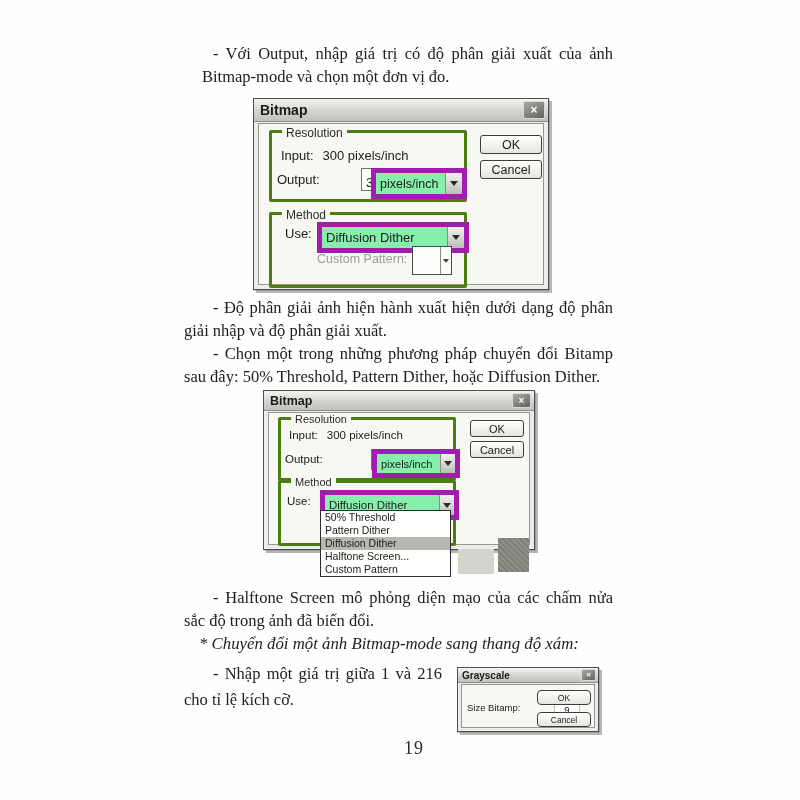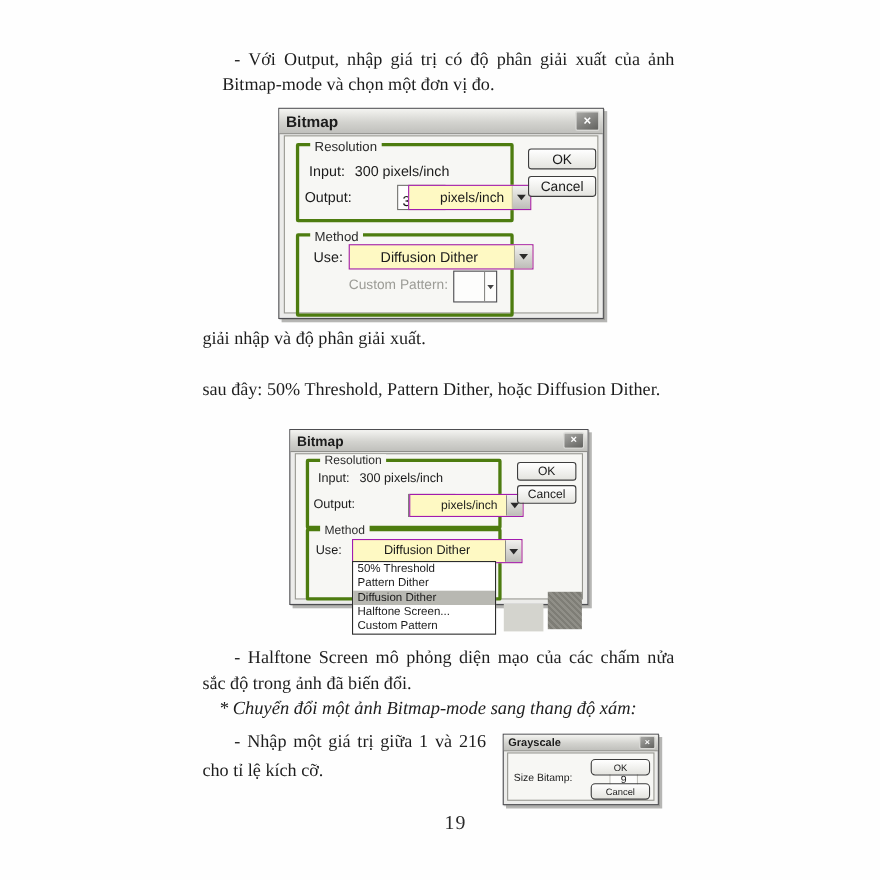--- a/index.html
+++ b/index.html
@@ -35,22 +35,22 @@
         font-weight:bold;line-height:1;}
   .panel{position:absolute;border:1px solid #96968f;background:#f7f7f4;}
   .group{position:absolute;border:3px solid #4d7c0f;border-radius:2px;}
   .legend{position:absolute;top:-7px;left:10px;padding:0 4px;background:#f7f7f4;color:#2c2c2c;}
   .lbl{position:absolute;white-space:nowrap;}
   .lbl.dis{color:#9c9c96;}
   .inline-val{margin-left:9px;}
   .field{position:absolute;background:#fff;border:1px solid #72726e;
          display:flex;align-items:flex-end;padding-left:4px;margin-left:39px;}
   .caret{display:inline-block;width:3px;height:13px;background:#151515;margin-left:1px;}
-  .combo{position:absolute;background:#fef9c3;border:1px solid #a21caf;
-         display:flex;align-items:center;padding-left:24px;}
+  .combo{position:absolute;background:#86efac;border:5px solid #a21caf;
+         display:flex;align-items:center;}
   .combo-txt{padding-left:4px;flex:1;white-space:nowrap;overflow:hidden;}
   .arrowbtn{width:16px;align-self:stretch;border-left:1px solid #8b8b86;border-radius:1px;
             background:linear-gradient(180deg,#f1f1ee,#bdbdb8);
             display:flex;align-items:center;justify-content:center;}
   .tri{width:0;height:0;border-left:4px solid transparent;border-right:4px solid transparent;
        border-top:5px solid #2a2a2a;}
   .btn{position:absolute;border:1px solid #3d3d3d;border-radius:3px;
        background:linear-gradient(180deg,#ffffff,#e4e4df);
        display:flex;align-items:center;justify-content:center;}
   .swatch{position:absolute;background:#fdfdfc;border:1px solid #4a4a4e;}
@@ -164,23 +164,25 @@
       </div>
       <span class="lbl dis cplbl">Custom Pattern:</span>
       <div class="swatch">
         <span class="swdiv"></span>
         <span class="swarrow"></span>
       </div>
     </div>
   </div>
 
   <div class="para p2">
+    <div class="ln stretch ind">- Độ phân giải ảnh hiện hành xuất hiện dưới dạng độ phân</div>
     <div class="ln">giải nhập và độ phân giải xuất.</div>
   </div>
   <div class="para p3">
+    <div class="ln stretch ind">- Chọn một trong những phương pháp chuyển đổi Bitamp</div>
     <div class="ln">sau đây: 50% Threshold, Pattern Dither, hoặc Diffusion Dither.</div>
   </div>
 
   <div class="dialog d2">
     <div class="tbar">
       <span class="ttl">Bitmap</span>
       <span class="xbtn">×</span>
     </div>
     <div class="panel">
       <div class="group g-res">

